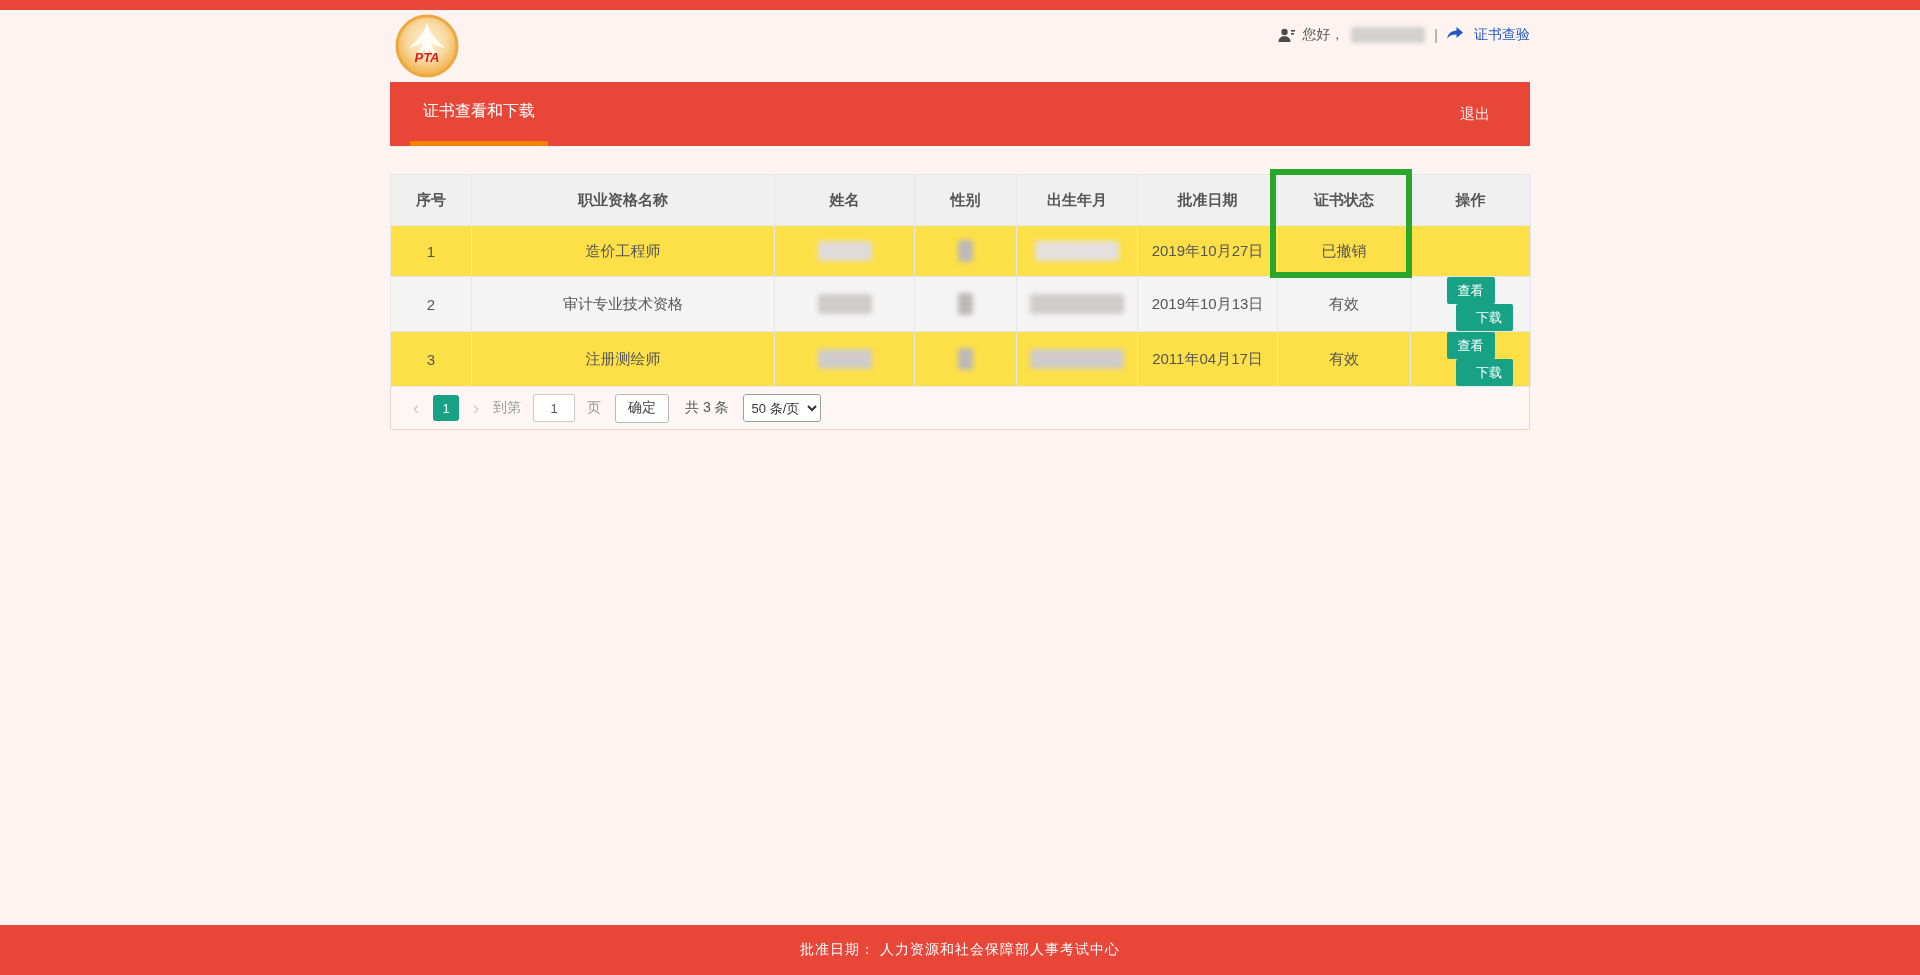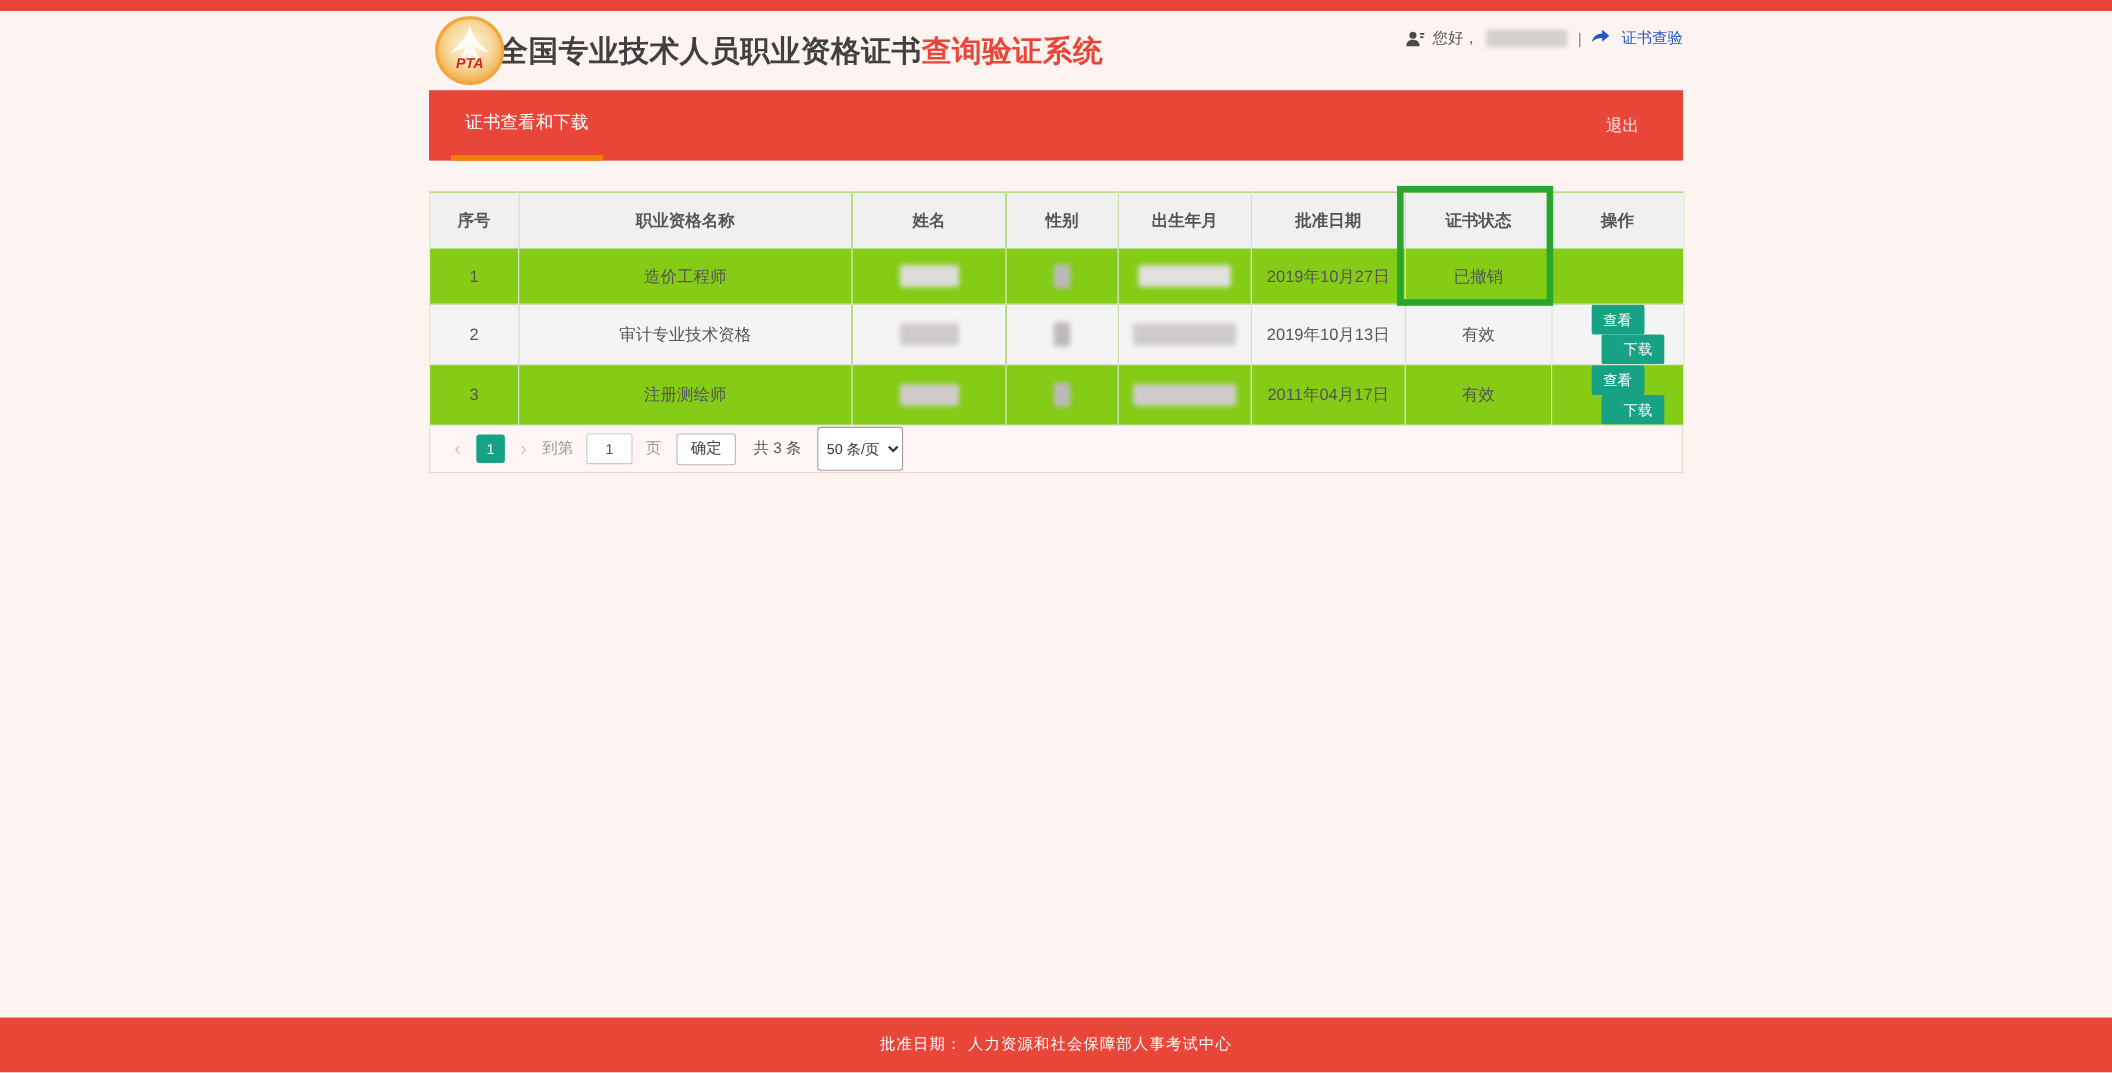--- a/index.html
+++ b/index.html
@@ -30,21 +30,21 @@
   .verify-link { display:flex; align-items:center; gap:11px; color:#2457C5; cursor:pointer; font-size:14px; }
 
   
   .nav { position:absolute; left:390px; top:82px; width:1140px; height:64px; background:#E9463A; display:flex; align-items:stretch; }
   .nav-tab { margin-left:20px; width:138px; display:flex; align-items:center; justify-content:center; color:#fff; font-size:16px; border-bottom:5px solid #F08200; cursor:pointer; }
   .nav-spacer { flex:1; }
   .nav-logout { display:flex; align-items:center; padding-right:40px; color:#ffe9e6; font-size:15px; cursor:pointer; }
 
   
   .table-card { position:absolute; left:390px; top:174px; width:1140px; }
-  table.cert { width:1140px; border-collapse:collapse; table-layout:fixed; background:#84cc16; }
+  table.cert { width:1140px; border-collapse:collapse; table-layout:fixed; background:#fde047; }
   table.cert col.c1{width:81px;} table.cert col.c2{width:303px;} table.cert col.c3{width:140px;}
   table.cert col.c4{width:102px;} table.cert col.c5{width:121px;} table.cert col.c6{width:140px;}
   table.cert col.c7{width:133px;} table.cert col.c8{width:120px;}
   table.cert th, table.cert td {
     border:1px solid #e7e7e7; text-align:center; vertical-align:middle; height:51px;
     font-size:15px; color:#555; overflow:hidden;
   }
   table.cert th { background:#f0f0f0; font-weight:bold; color:#555; }
   table.cert tr.alt td { background:#f4f4f4; }
 
@@ -64,21 +64,21 @@
     display:flex; align-items:center; font-size:14px; color:#999; padding-left:14px; }
   .pg-chevron { color:#c9c9c9; font-size:18px; width:22px; text-align:center; cursor:pointer; user-select:none; }
   .pg-current { min-width:26px; height:26px; background:#17A286; color:#fff; border-radius:3px;
     display:flex; align-items:center; justify-content:center; font-size:13px; margin:0 6px; cursor:pointer; }
   .pg-label { margin:0 6px; color:#9a9a9a; }
   .pg-input { width:42px; height:28px; border:1px solid #c9c9c9; border-radius:2px; text-align:center;
     font-size:13px; color:#555; background:#fff; margin:0 6px; }
   .pg-confirm { height:29px; padding:0 12px; background:#fff; border:1px solid #b9b9b9; border-radius:3px;
     font-size:14px; font-weight:normal; color:#444; margin:0 8px; cursor:pointer; }
   .pg-total { color:#555; margin:0 8px; }
-  .pg-size { height:40px; border:1px solid #9f9f9f; border-radius:3px; background:#fff; font-size:13px;
+  .pg-size { height:28px; border:1px solid #9f9f9f; border-radius:3px; background:#fff; font-size:13px;
     color:#333; margin-left:6px; padding:0 4px; font-family:"Liberation Sans","DejaVu Sans",sans-serif; }
 
   
   .green-box { position:absolute; left:1270px; top:169px; width:142px; height:109px;
     border:6px solid #2AA62A; pointer-events:none; z-index:6; }
 
   
   .footer { position:absolute; left:0; top:925px; width:1920px; height:50px; background:#E9463A;
     display:flex; align-items:center; justify-content:center; color:#fff; font-size:14px; letter-spacing:1px; }
 </style>
@@ -95,23 +95,20 @@
           <radialGradient id="gold" cx="50%" cy="42%" r="60%">
             <stop offset="0%" stop-color="#fdf2d8"></stop>
             <stop offset="55%" stop-color="#f8d9a0"></stop>
             <stop offset="100%" stop-color="#f0a93c"></stop>
           </radialGradient>
         </defs>
         <circle cx="32" cy="32" r="30" fill="url(#gold)" stroke="#eda93f" stroke-width="3"></circle>
         <path d="M32 8 C30 20 22 26 14 34 C22 32 26 30 28 28 C27 34 24 38 20 42 C26 40 29 37 30 34 C31 38 31 41 30 45 L34 45 C33 41 33 38 34 34 C35 37 38 40 44 42 C40 38 37 34 36 28 C38 30 42 32 50 34 C42 26 34 20 32 8 Z" fill="#fffdf6"></path>
         <text x="32" y="48" text-anchor="middle" font-size="13" font-weight="bold" font-style="italic" fill="#d81e1e" font-family="'Liberation Sans',sans-serif">PTA</text>
       </svg>
-    </div>
-    <div class="title-line">
-      <span class="title-black">全国专业技术人员职业资格证书</span><span class="title-red">查询验证系统</span>
     </div>
   </div>
 
   <div class="user-area">
     <span class="user-icon">
       <svg width="17" height="15" viewBox="0 0 17 15">
         <circle cx="6.5" cy="4" r="3.2" fill="#4a4a4a"></circle>
         <path d="M0.5 14 C0.5 10 3 8.2 6.5 8.2 C10 8.2 12.5 10 12.5 14 Z" fill="#4a4a4a"></path>
         <rect x="13" y="2" width="4" height="1.6" fill="#4a4a4a"></rect>
         <rect x="13" y="5" width="3" height="1.6" fill="#4a4a4a"></rect>

